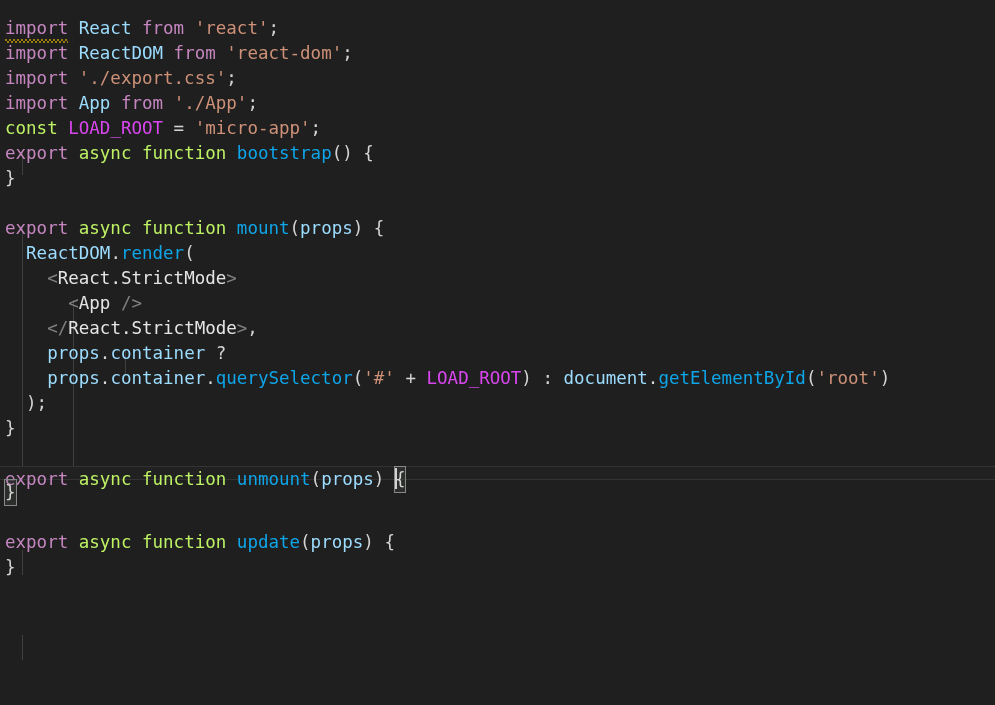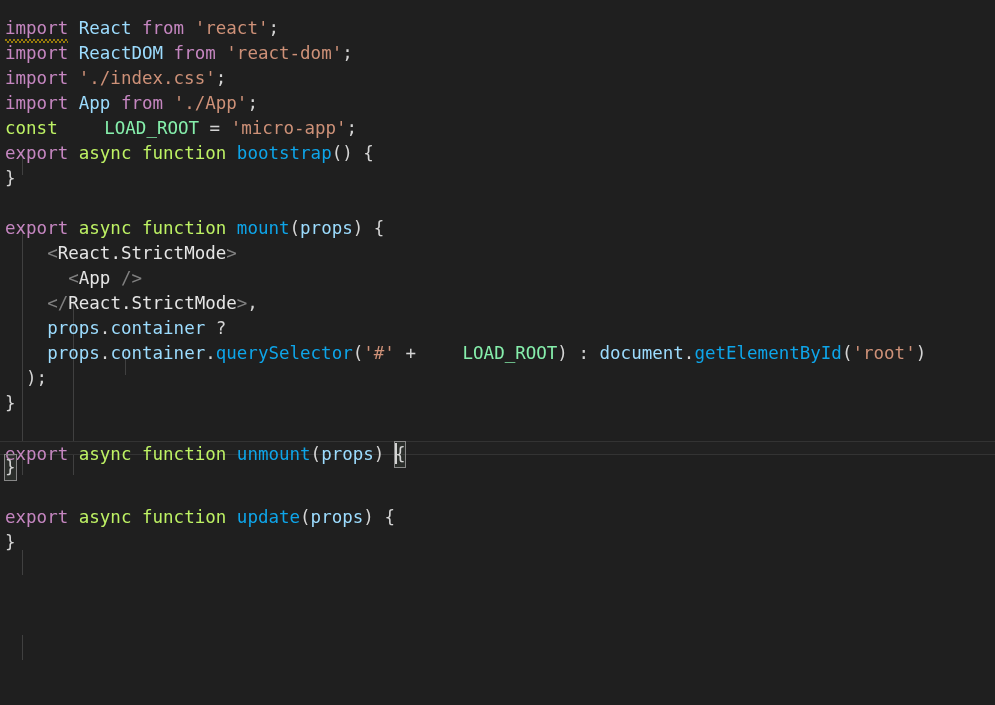--- a/index.html
+++ b/index.html
@@ -49,21 +49,21 @@
     border-top: 1px solid #333333;
     border-bottom: 1px solid #333333;
     height: 14px;
     line-height: 25px;
   }
 
   
   .tk-keyword   { color: #C586C0; }  
   .tk-control   { color: #bef264; }  
   .tk-ident     { color: #9CDCFE; }  
-  .tk-const     { color: #86efac; margin-left: 36px; }  
+  .tk-const     { color: #d946ef; }  
   .tk-func      { color: #0ea5e9; }  
   .tk-string    { color: #CE9178; }  
   .tk-plain     { color: #D4D4D4; }  
   .tk-tag       { color: #e5e5e5; }  
   .tk-bracket   { color: #808080; }  
 
   
   .squiggle {
     position: relative;
     display: inline-block;
@@ -131,35 +131,36 @@
     <div class="guide" style="left:22px; top:550px; height:25px;"></div>
     <div class="guide" style="left:22px; top:635px; height:25px;"></div>
   </div>
 
   <div class="code-area">
 
     <div class="line"><span class="tk-keyword squiggle">import</span><span class="tk-plain"> </span><span class="tk-ident">React</span><span class="tk-plain"> </span><span class="tk-keyword">from</span><span class="tk-plain"> </span><span class="tk-string">'react'</span><span class="tk-plain">;</span></div>
 
     <div class="line"><span class="tk-keyword">import</span><span class="tk-plain"> </span><span class="tk-ident">ReactDOM</span><span class="tk-plain"> </span><span class="tk-keyword">from</span><span class="tk-plain"> </span><span class="tk-string">'react-dom'</span><span class="tk-plain">;</span></div>
 
-    <div class="line"><span class="tk-keyword">import</span><span class="tk-plain"> </span><span class="tk-string">'./index.css'</span><span class="tk-plain">;</span></div>
+    <div class="line"><span class="tk-keyword">import</span><span class="tk-plain"> </span><span class="tk-string">'./export.css'</span><span class="tk-plain">;</span></div>
 
     <div class="line"><span class="tk-keyword">import</span><span class="tk-plain"> </span><span class="tk-ident">App</span><span class="tk-plain"> </span><span class="tk-keyword">from</span><span class="tk-plain"> </span><span class="tk-string">'./App'</span><span class="tk-plain">;</span></div>
 
     <div class="line"><span class="tk-control">const</span><span class="tk-plain"> </span><span class="tk-const">LOAD_ROOT</span><span class="tk-plain"> </span><span class="tk-plain">=</span><span class="tk-plain"> </span><span class="tk-string">'micro-app'</span><span class="tk-plain">;</span></div>
 
     <div class="line"><span class="tk-keyword">export</span><span class="tk-plain"> </span><span class="tk-control">async</span><span class="tk-plain"> </span><span class="tk-control">function</span><span class="tk-plain"> </span><span class="tk-func">bootstrap</span><span class="tk-plain">()</span><span class="tk-plain"> </span><span class="tk-plain">{</span></div>
 
     <div class="line"><span class="tk-plain">}</span></div>
 
     <div class="line">&nbsp;</div>
 
     <div class="line"><span class="tk-keyword">export</span><span class="tk-plain"> </span><span class="tk-control">async</span><span class="tk-plain"> </span><span class="tk-control">function</span><span class="tk-plain"> </span><span class="tk-func">mount</span><span class="tk-plain">(</span><span class="tk-ident">props</span><span class="tk-plain">)</span><span class="tk-plain"> </span><span class="tk-plain">{</span></div>
 
 
+    <div class="line"><span class="tk-plain">  </span><span class="tk-ident">ReactDOM</span><span class="tk-plain">.</span><span class="tk-func">render</span><span class="tk-plain">(</span></div>
 
     <div class="line"><span class="tk-plain">    </span><span class="tk-bracket">&lt;</span><span class="tk-tag">React.StrictMode</span><span class="tk-bracket">&gt;</span></div>
 
     <div class="line"><span class="tk-plain">      </span><span class="tk-bracket">&lt;</span><span class="tk-tag">App</span><span class="tk-plain"> </span><span class="tk-bracket">/&gt;</span></div>
 
     <div class="line"><span class="tk-plain">    </span><span class="tk-bracket">&lt;/</span><span class="tk-tag">React.StrictMode</span><span class="tk-bracket">&gt;</span><span class="tk-plain">,</span></div>
 
     <div class="line"><span class="tk-plain">    </span><span class="tk-ident">props</span><span class="tk-plain">.</span><span class="tk-ident">container</span><span class="tk-plain"> </span><span class="tk-plain">?</span></div>
 
     <div class="line"><span class="tk-plain">    </span><span class="tk-ident">props</span><span class="tk-plain">.</span><span class="tk-ident">container</span><span class="tk-plain">.</span><span class="tk-func">querySelector</span><span class="tk-plain">(</span><span class="tk-string">'#'</span><span class="tk-plain"> </span><span class="tk-plain">+</span><span class="tk-plain"> </span><span class="tk-const">LOAD_ROOT</span><span class="tk-plain">)</span><span class="tk-plain"> </span><span class="tk-plain">:</span><span class="tk-plain"> </span><span class="tk-ident">document</span><span class="tk-plain">.</span><span class="tk-func">getElementById</span><span class="tk-plain">(</span><span class="tk-string">'root'</span><span class="tk-plain">)</span></div>

